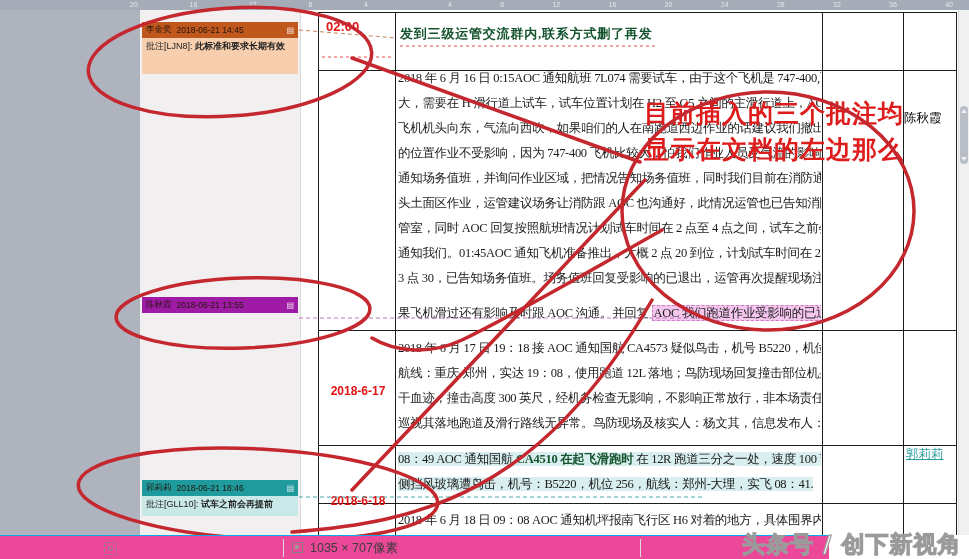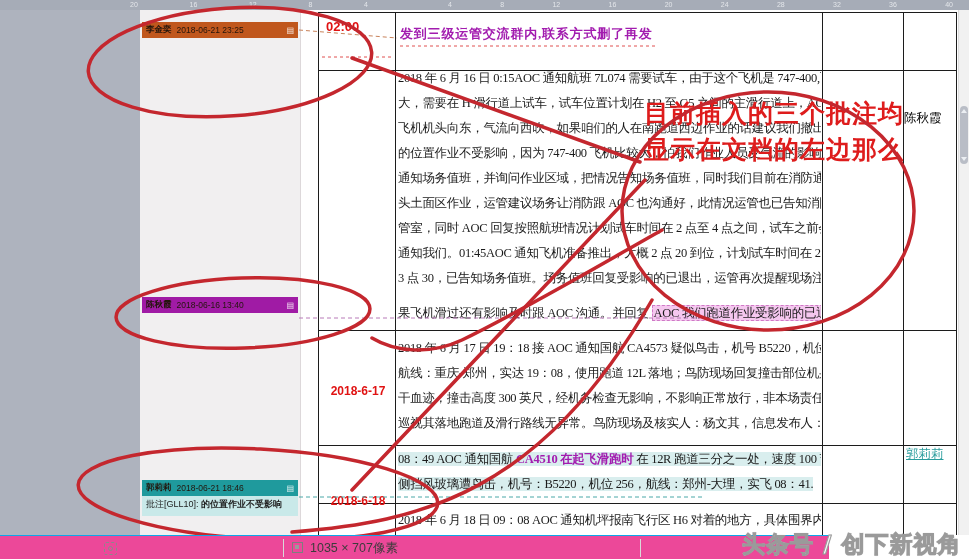--- a/index.html
+++ b/index.html
@@ -15,33 +15,33 @@
   .bg-commentpane{position:absolute;left:140px;top:10px;width:160px;height:525px;background:#f1eff0;}
   .bg-page{position:absolute;left:300px;top:10px;width:658px;height:525px;background:#ffffff;border-left:1px solid #ddd8da;}
   
   .vline{position:absolute;width:1px;background:#1c1c1c;z-index:4;}
   .hline{position:absolute;height:1px;background:#1c1c1c;z-index:4;}
   
   .doc-text{position:absolute;z-index:5;font-family:"Liberation Serif","DejaVu Serif",serif;
             font-size:12.5px;color:#1a1a1a;letter-spacing:-0.3px;}
   .doc-lines div{height:25px;line-height:25px;white-space:nowrap;overflow:hidden;}
   .doc-line{height:25px;line-height:25px;white-space:nowrap;overflow:hidden;}
-  .red-bold{color:#a21caf;font-weight:bold;}
+  .red-bold{color:#14532d;font-weight:bold;}
   .date-cell{position:absolute;z-index:5;color:#e01212;font-weight:bold;font-size:12px;
              font-family:"Liberation Sans",sans-serif;}
   .hl-pink{background:#f5c7ef;border:1px dashed #cf7ac6;padding:0 1px;}
   .hl-teal{background:#d9eeee;}
   .name-cell{position:absolute;z-index:5;font-size:12.5px;font-family:"Liberation Serif",serif;}
   .name-teal{color:#2a9d9d;text-decoration:underline;}
   
   .comment-box{position:absolute;left:142px;width:156px;z-index:6;
                font-family:"Liberation Sans",sans-serif;}
   .comment-header{height:16px;display:flex;align-items:center;padding:0 4px;
                   font-size:8.5px;color:#23150c;}
-  .c-author{font-weight:bold;}
+  .c-author{font-weight:normal;}
   .c-date{margin-left:5px;}
   .c-icon{margin-left:auto;color:rgba(255,255,255,0.9);font-size:8px;}
   .comment-body{padding:3px 4px 5px 4px;font-size:9px;color:#222;line-height:11px;}
   .c-text{font-weight:bold;}
   
   .annotation{position:absolute;left:628px;top:96px;width:292px;z-index:7;text-align:center;
               font-weight:bold;font-size:25px;line-height:36px;color:#de1c1c;
               font-family:"DejaVu Sans",sans-serif;letter-spacing:1px;}
   
   #overlay{position:absolute;left:0;top:0;z-index:8;pointer-events:none;}
@@ -157,40 +157,44 @@
   <div>2018 年 6 月 18 日 09：08 AOC 通知机坪报南飞行区 H6 对着的地方，具体围界内外不清</div>
       <div>楚，发现有吊烟，立即通知标准室值班人员，09：45 标准室净空巡视人员回复</div>
     </div>
 
   <div class="name-cell" style="left:904px;top:110px;">陈秋霞</div>
   <div class="name-cell name-teal" style="left:906px;top:446px;">郭莉莉</div>
 
   <div class="comment-box" style="top:22px;">
     <div class="comment-header" style="background: rgb(192, 87, 29);">
       <span class="c-author">李金奕</span>
-      <span class="c-date">2018-06-21 23:25</span>
+      <span class="c-date">2018-06-21 14:45</span>
       <span class="c-icon">▤</span>
+    </div>
+    <div class="comment-body" style="height: 28px; background: rgb(247, 207, 174);">
+      <span class="c-prefix">批注[LJN8]:</span>
+      <span class="c-text">此标准和要求长期有效</span>
     </div>
   </div>
   <div class="comment-box" style="top:297px;">
     <div class="comment-header" style="background: rgb(160, 27, 165);">
       <span class="c-author">陈秋霞</span>
-      <span class="c-date">2018-06-16 13:40</span>
+      <span class="c-date">2018-06-21 13:55</span>
       <span class="c-icon">▤</span>
     </div>
   </div>
   <div class="comment-box" style="top:480px;">
     <div class="comment-header" style="background: rgb(31, 154, 157);">
       <span class="c-author">郭莉莉</span>
       <span class="c-date">2018-06-21 18:46</span>
       <span class="c-icon">▤</span>
     </div>
     <div class="comment-body" style="height: 12px; background: rgb(201, 233, 233);">
       <span class="c-prefix">批注[GLL10]:</span>
-      <span class="c-text">的位置作业不受影响</span>
+      <span class="c-text">试车之前会再提前</span>
     </div>
   </div>
 
   <div class="annotation" style="color: rgb(222, 28, 28);">
     <div>目前插入的三个批注均</div>
     <div>显示在文档的左边那么</div>
   </div>
 
   <svg id="overlay" width="969" height="559">
 

